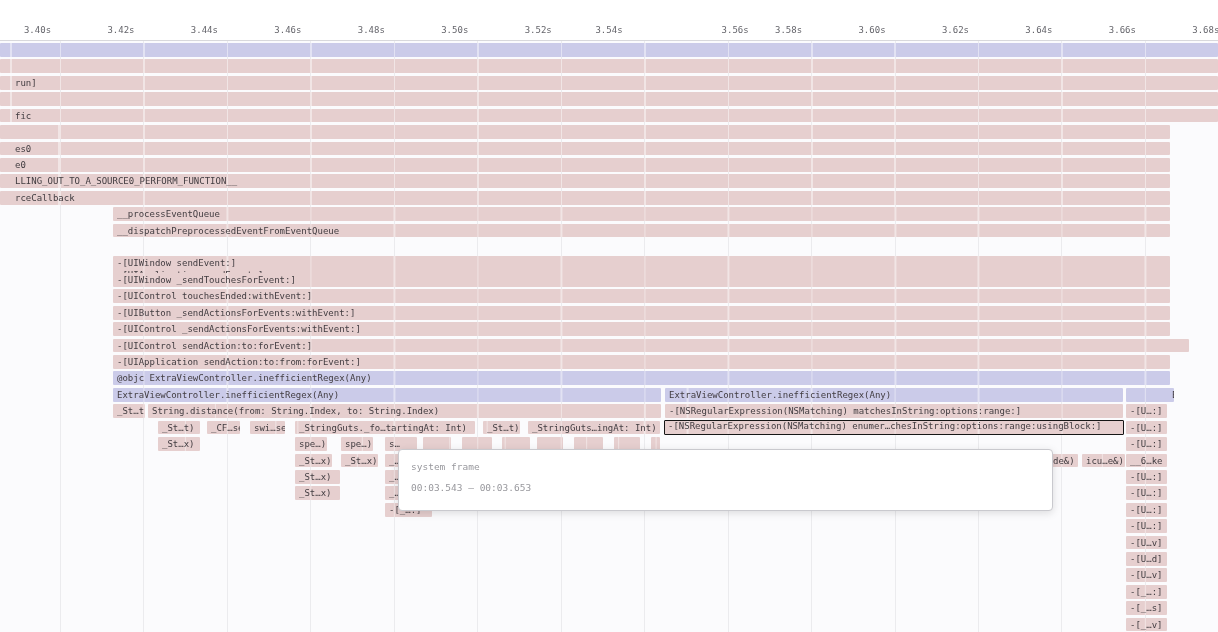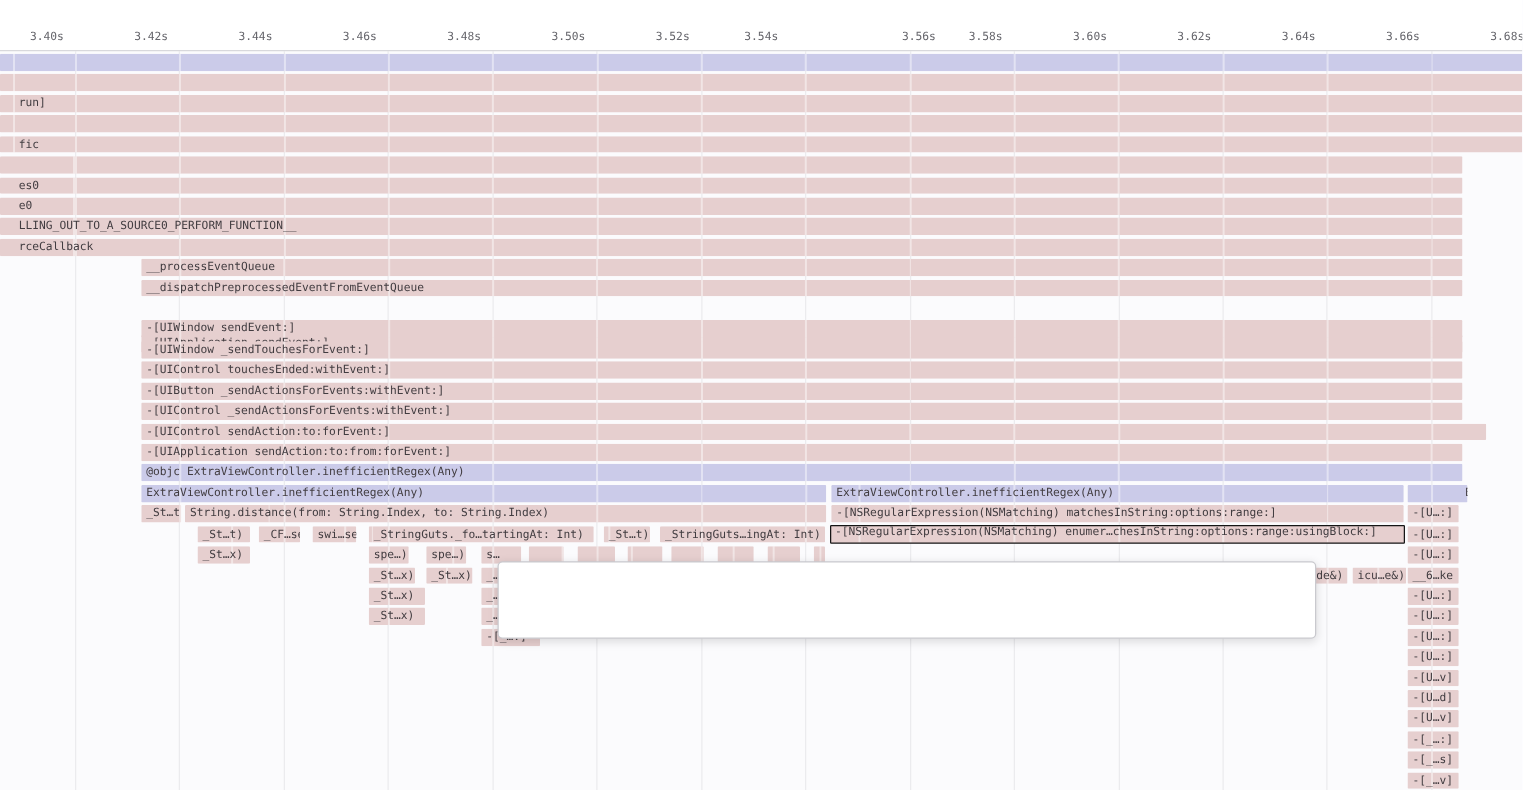--- a/index.html
+++ b/index.html
@@ -148,14 +148,16 @@
       <div class="bar" style="left: 1126px; top: 502.76px; width: 41px; height: 13.8px; background: repeating-linear-gradient(to right, rgba(255, 255, 255, 0.45) 0px, rgba(255, 255, 255, 0.45) 1.5px, transparent 1.5px, transparent 83.45px) 18.85px 0px rgb(230, 207, 207);">-[U…:]</div>
       <div class="bar" style="left: 1126px; top: 519.18px; width: 41px; height: 13.8px; background: repeating-linear-gradient(to right, rgba(255, 255, 255, 0.45) 0px, rgba(255, 255, 255, 0.45) 1.5px, transparent 1.5px, transparent 83.45px) 18.85px 0px rgb(230, 207, 207);">-[U…:]</div>
       <div class="bar" style="left: 1126px; top: 535.6px; width: 41px; height: 13.8px; background: repeating-linear-gradient(to right, rgba(255, 255, 255, 0.45) 0px, rgba(255, 255, 255, 0.45) 1.5px, transparent 1.5px, transparent 83.45px) 18.85px 0px rgb(230, 207, 207);">-[U…v]</div>
       <div class="bar" style="left: 1126px; top: 552.02px; width: 41px; height: 13.8px; background: repeating-linear-gradient(to right, rgba(255, 255, 255, 0.45) 0px, rgba(255, 255, 255, 0.45) 1.5px, transparent 1.5px, transparent 83.45px) 18.85px 0px rgb(230, 207, 207);">-[U…d]</div>
       <div class="bar" style="left: 1126px; top: 568.44px; width: 41px; height: 13.8px; background: repeating-linear-gradient(to right, rgba(255, 255, 255, 0.45) 0px, rgba(255, 255, 255, 0.45) 1.5px, transparent 1.5px, transparent 83.45px) 18.85px 0px rgb(230, 207, 207);">-[U…v]</div>
       <div class="bar" style="left: 1126px; top: 584.86px; width: 41px; height: 13.8px; background: repeating-linear-gradient(to right, rgba(255, 255, 255, 0.45) 0px, rgba(255, 255, 255, 0.45) 1.5px, transparent 1.5px, transparent 83.45px) 18.85px 0px rgb(230, 207, 207);">-[_…:]</div>
       <div class="bar" style="left: 1126px; top: 601.28px; width: 41px; height: 13.8px; background: repeating-linear-gradient(to right, rgba(255, 255, 255, 0.45) 0px, rgba(255, 255, 255, 0.45) 1.5px, transparent 1.5px, transparent 83.45px) 18.85px 0px rgb(230, 207, 207);">-[_…s]</div>
       <div class="bar" style="left: 1126px; top: 617.7px; width: 41px; height: 13.8px; background: repeating-linear-gradient(to right, rgba(255, 255, 255, 0.45) 0px, rgba(255, 255, 255, 0.45) 1.5px, transparent 1.5px, transparent 83.45px) 18.85px 0px rgb(230, 207, 207);">-[_…v]</div>
     </div>
   <div class="tooltip" id="tooltip" style="left: 398px; top: 449px; width: 655px; height: 62px;">
+    <div class="tt-muted">system frame</div>
+    <div class="tt-muted">00:03.543 — 00:03.653</div>
   </div>
 </div>
 
 </body></html>

